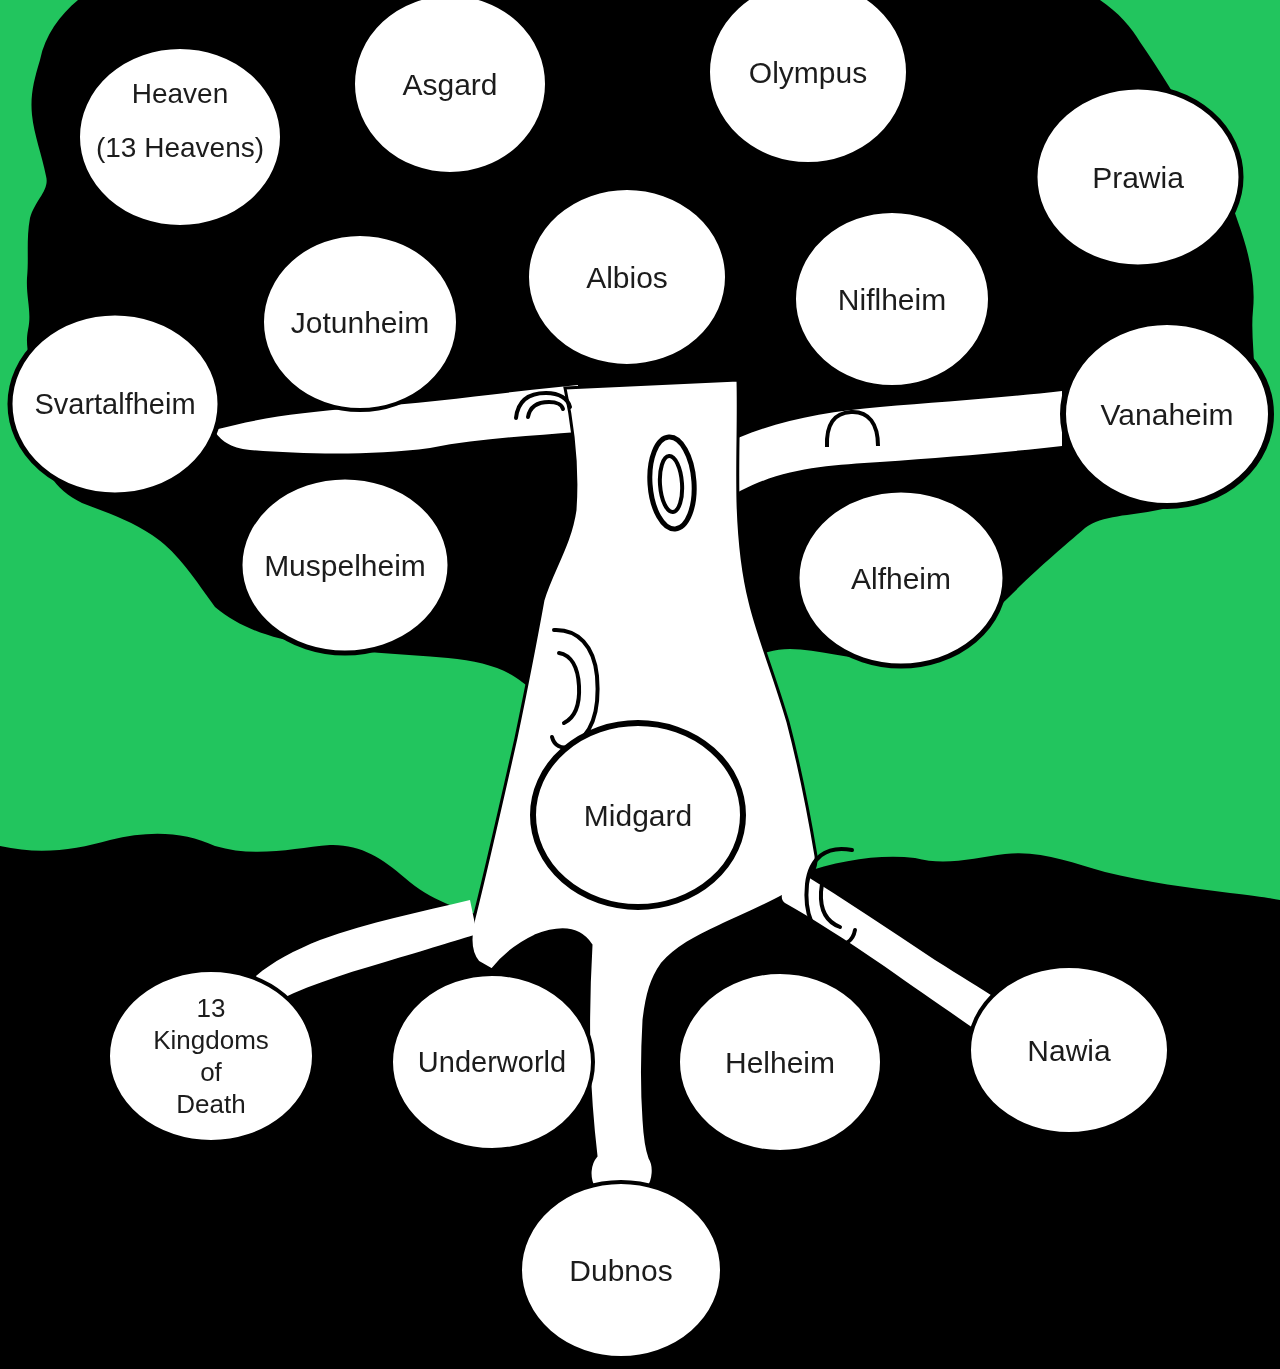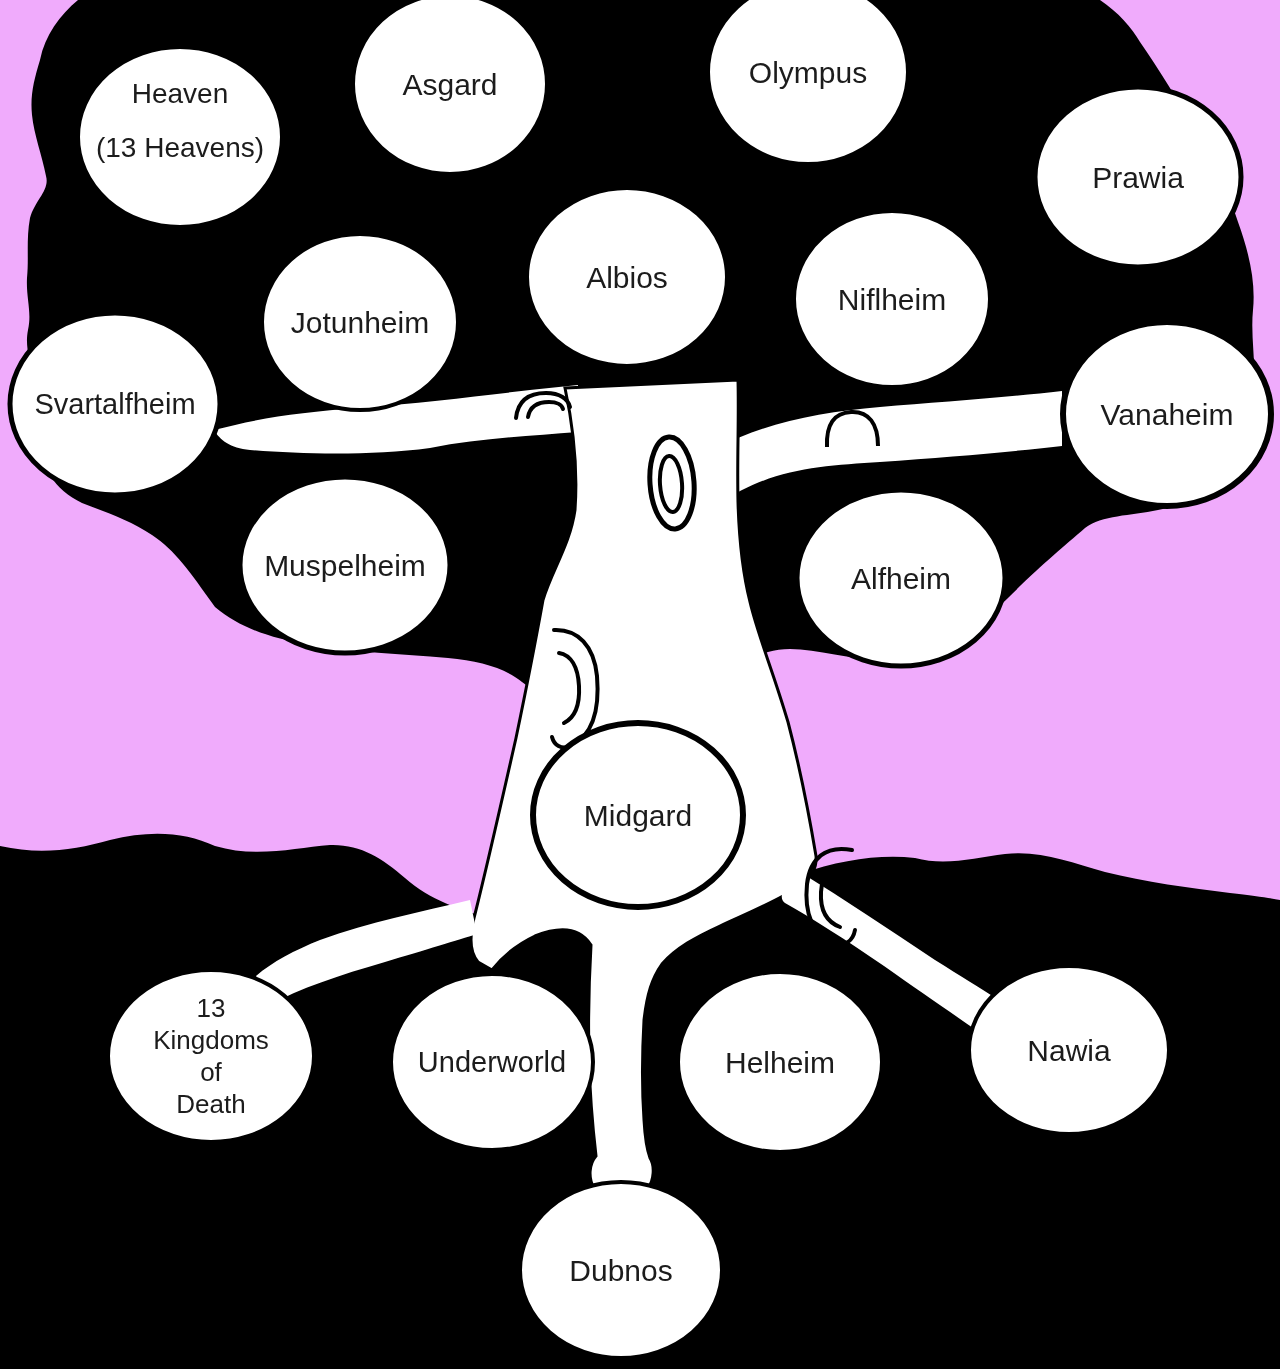--- a/index.html
+++ b/index.html
@@ -5,21 +5,21 @@
   html, body {
     margin: 0;
     padding: 0;
     background: #ffffff;
     font-family: "Liberation Sans", sans-serif;
   }
   .stage {
     position: relative;
     width: 1280px;
     height: 1369px;
-    background: #f0abfc;
+    background: #22c55e;
     overflow: hidden;
     text-decoration: underline;
   }
   svg { display: block; }
   .realm-label {
     font-family: "Liberation Sans", sans-serif;
     fill: #1c1c1c;
   }
 </style>
 </head>

